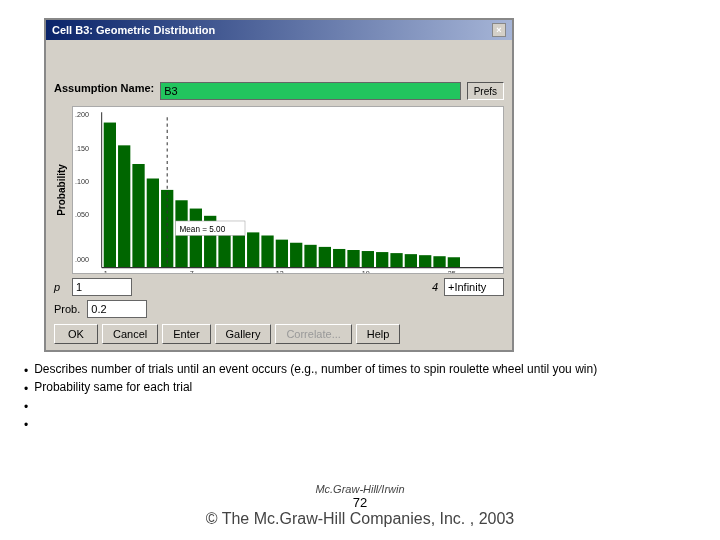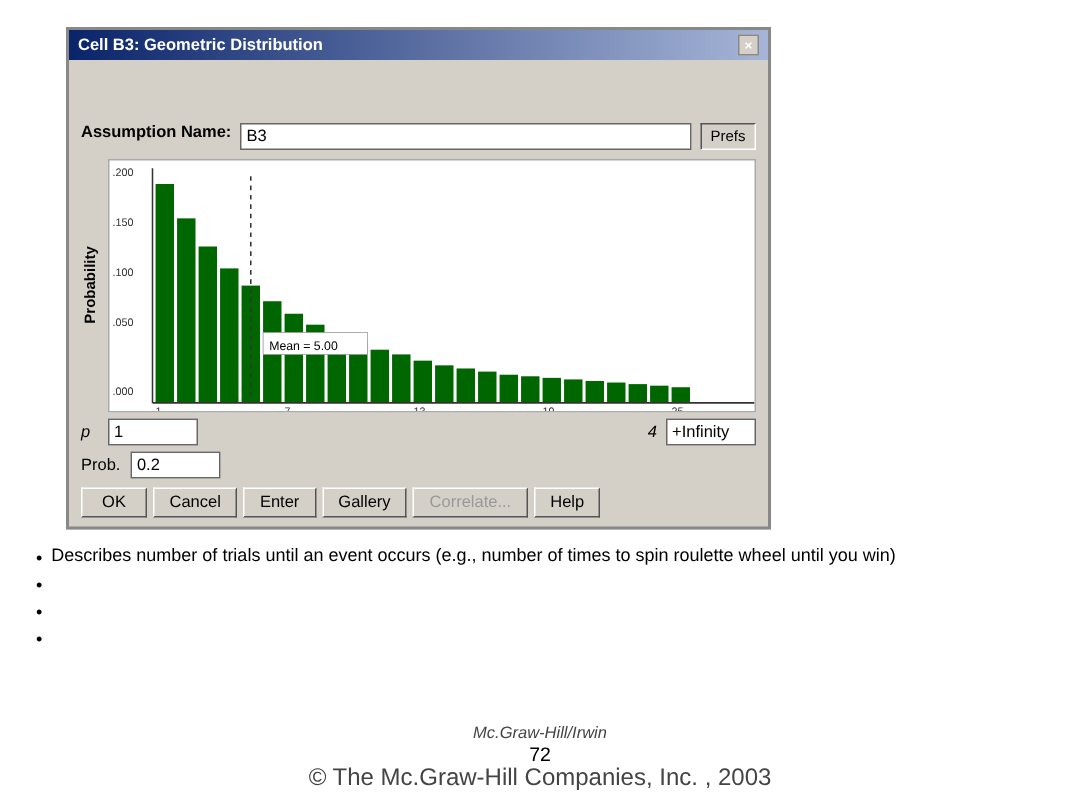--- a/index.html
+++ b/index.html
@@ -75,21 +75,21 @@
     .assumption-label {
       font-weight: bold;
       font-size: 11px;
       white-space: nowrap;
     }
 
     .assumption-input {
       flex: 1;
       height: 18px;
       border: 1px solid #666;
-      background: #ffffff;
+      background: #22c55e;
       font-size: 11px;
       padding: 1px 3px;
     }
 
     .prefs-btn {
       background: #d4d0c8;
       border: 1px solid #888;
       border-right: 1px solid #fff;
       border-bottom: 1px solid #fff;
       border-left: 1px solid #555;
@@ -344,20 +344,21 @@
     </div>
   </div>
 
   <div class="bullets">
     <div class="bullet-item">
       <span class="bullet-dot">•</span>
       <span>Describes number of trials until an event occurs (e.g., number of times to spin roulette wheel until you win)</span>
     </div>
     <div class="bullet-item">
       <span class="bullet-dot">•</span>
+      <span>Probability same for each trial</span>
     </div>
     <div class="bullet-item">
       <span class="bullet-dot">•</span>
     </div>
     <div class="bullet-item">
       <span class="bullet-dot">•</span>
     </div>
   </div>
 
   <div class="footer">

